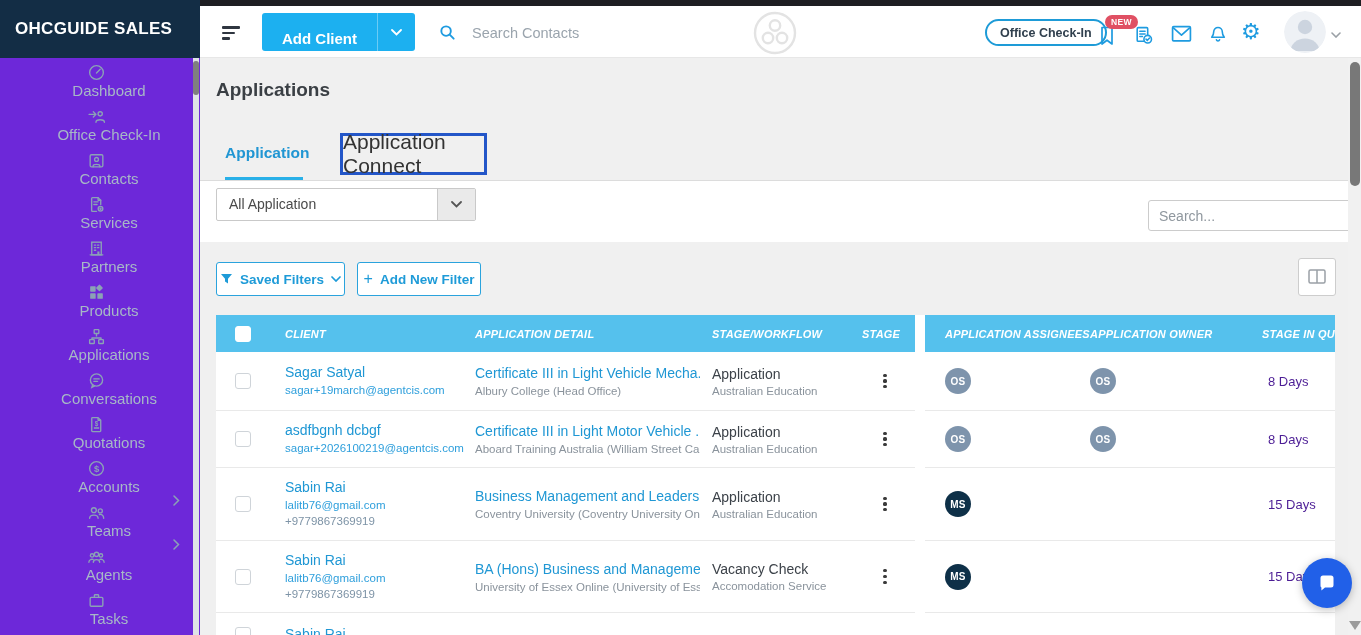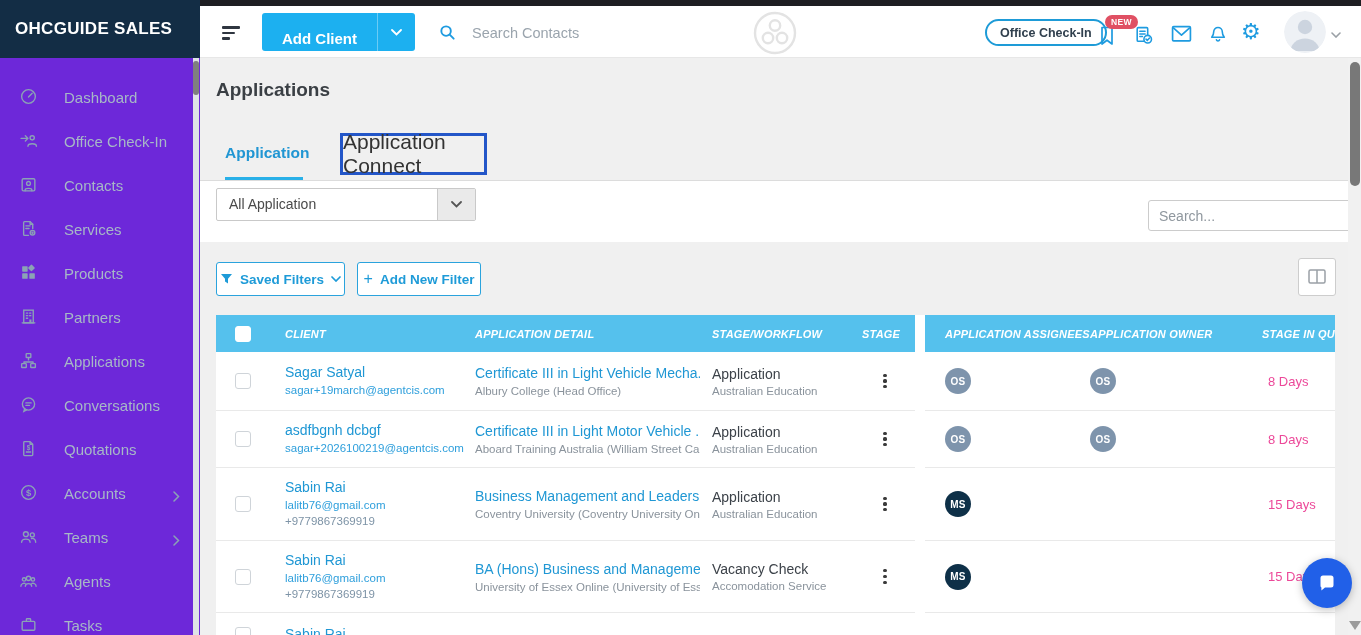--- a/index.html
+++ b/index.html
@@ -6,21 +6,21 @@
   body {
     width: 1361px; height: 635px; position: relative; overflow: hidden;
     font-family: "Liberation Sans", sans-serif; background: #f0f0f0;
   }
   svg { display: block; }
 
   
   .sidebar { position: absolute; left: 0; top: 0; width: 200px; height: 635px; background: #6d28d9; z-index: 5; }
   .logo { height: 58px; background: #132d45; color: #fff; font-size: 17px; font-weight: 700; line-height: 58px; padding-left: 15px; letter-spacing: .3px; white-space: nowrap; }
   .nav { padding-top: 4px; }
-  .nav-item { height: 44px; display: flex; align-items: flex-end; padding-left: 18px; color: #a7b8c6; font-size: 15px; cursor: pointer; }
+  .nav-item { height: 44px; display: flex; align-items: center; padding-left: 18px; color: #a7b8c6; font-size: 15px; cursor: pointer; flex-direction: column; }
   .nav-item .ico { width: 20px; height: 20px; margin-right: 26px; display: flex; align-items: center; justify-content: center; flex: none; }
   .nav-item .chev { margin-left: auto; margin-right: 20px; }
   .side-scroll { position: absolute; right: 1px; top: 58px; width: 6px; height: 577px; background: #dfe3e6; }
   .side-thumb { position: absolute; top: 3px; left: 0; width: 6px; height: 34px; background: #7f7f7f; border-radius: 3px; }
 
   
   .top-strip { position: absolute; left: 200px; top: 0; width: 1161px; height: 6px; background: #1e1e22; z-index: 6; }
   .header { position: absolute; left: 200px; top: 6px; width: 1161px; height: 52px; background: #fff; border-bottom: 1px solid #e7e7e7; z-index: 4; }
   .hamburger { position: absolute; left: 22px; top: 20px; width: 18px; cursor: pointer; }
   .hamburger i { display: block; height: 2.5px; background: #2f3640; margin-bottom: 3px; border-radius: 1px; }
@@ -70,21 +70,21 @@
   .cname { font-size: 14px; color: #1f97d4; cursor: pointer; margin-bottom: 3px; }
   .csub { font-size: 11.5px; color: #2e9fdc; line-height: 15px; }
   .cphone { font-size: 11.5px; color: #7d93a6; line-height: 16px; }
   .course { font-size: 14px; color: #1f97d4; cursor: pointer; margin-bottom: 4px; white-space: nowrap; overflow: hidden; }
   .campus { font-size: 11.5px; color: #8a939c; white-space: nowrap; overflow: hidden; }
   .sname { font-size: 14px; color: #3c4249; margin-bottom: 3px; }
   .swork { font-size: 11.5px; color: #8a939c; }
   .kebab { width: 18px; margin: 0 auto; display: flex; flex-direction: column; align-items: center; gap: 2.5px; cursor: pointer; }
   .kebab i { width: 3.2px; height: 3.2px; border-radius: 50%; background: #3a3a3a; }
   .avtr { width: 26px; height: 26px; border-radius: 50%; color: #fff; font-size: 10px; font-weight: 700; display: flex; align-items: center; justify-content: center; letter-spacing: .3px; }
-  .queue { font-size: 13px; color: #ec4899; }
+  .queue { font-size: 13px; color: #4c1d95; }
 
   
   .vscroll { position: absolute; left: 1348px; top: 58px; width: 13px; height: 577px; background: #f1f1f1; z-index: 7; }
   .vthumb { position: absolute; left: 1.5px; top: 4px; width: 10px; height: 124px; background: #787878; border-radius: 5px; cursor: pointer; }
   .vdown { position: absolute; left: 1349px; top: 621px; width: 0; height: 0; border-left: 6px solid transparent; border-right: 6px solid transparent; border-top: 9px solid #9b9b9b; z-index: 8; }
   .chat-fab { position: absolute; left: 1302px; top: 558px; width: 50px; height: 50px; border-radius: 50%; background: #2160e8; display: flex; align-items: center; justify-content: center; box-shadow: 0 2px 8px rgba(0,0,0,.25); z-index: 9; cursor: pointer; }
 </style>
 </head>
 <body>
 
@@ -131,41 +131,41 @@
             <path d="M10.5 2.5 V5 H13 M6.5 6.5 h4 M6.5 9 h3"></path>
             <circle cx="12.8" cy="13" r="2.2"></circle>
             <circle cx="12.8" cy="13" r="0.5" fill="#8ba2b5"></circle>
           </svg>
         </span>
       <span>Services</span>
     </div>
 
     <div class="nav-item">
       <span class="ico">
+          <svg width="19" height="19" viewBox="0 0 18 18" fill="none" stroke="#8ba2b5" stroke-width="1.3" stroke-linecap="round">
+            <rect x="4.5" y="3" width="9" height="12"></rect>
+            <path d="M3 15 h12 M7 5.8 h1.2 M10 5.8 h1.2 M7 8.2 h1.2 M10 8.2 h1.2 M7 10.6 h1.2"></path>
+            <rect x="9.8" y="11.8" width="2" height="3.2" fill="#8ba2b5" stroke="none"></rect>
+          </svg>
+        </span>
+      <span>Partners</span>
+    </div>
+
+    <div class="nav-item">
+      <span class="ico">
           <svg width="19" height="19" viewBox="0 0 18 18">
             <g fill="#8ba2b5">
               <rect x="3" y="3" width="5.2" height="5.2" rx="0.6"></rect>
               <rect x="3" y="9.8" width="5.2" height="5.2" rx="0.6"></rect>
               <rect x="9.8" y="9.8" width="5.2" height="5.2" rx="0.6"></rect>
               <rect x="9.4" y="2.3" width="4.8" height="4.8" rx="0.6" transform="rotate(45 11.8 4.7)"></rect>
             </g>
           </svg>
         </span>
       <span>Products</span>
-    </div>
-
-    <div class="nav-item">
-      <span class="ico">
-          <svg width="19" height="19" viewBox="0 0 18 18" fill="none" stroke="#8ba2b5" stroke-width="1.3" stroke-linecap="round">
-            <rect x="4.5" y="3" width="9" height="12"></rect>
-            <path d="M3 15 h12 M7 5.8 h1.2 M10 5.8 h1.2 M7 8.2 h1.2 M10 8.2 h1.2 M7 10.6 h1.2"></path>
-            <rect x="9.8" y="11.8" width="2" height="3.2" fill="#8ba2b5" stroke="none"></rect>
-          </svg>
-        </span>
-      <span>Partners</span>
     </div>
 
     <div class="nav-item">
       <span class="ico">
           <svg width="19" height="19" viewBox="0 0 18 18" fill="none" stroke="#8ba2b5" stroke-width="1.3" stroke-linejoin="round">
             <rect x="6.8" y="2.5" width="4.4" height="3.6" rx="0.5"></rect>
             <rect x="2.5" y="12" width="4.4" height="3.6" rx="0.5"></rect>
             <rect x="11.1" y="12" width="4.4" height="3.6" rx="0.5"></rect>
             <path d="M9 6.1 v3 M4.7 12 v-1.6 h8.6 V12"></path>
           </svg>

